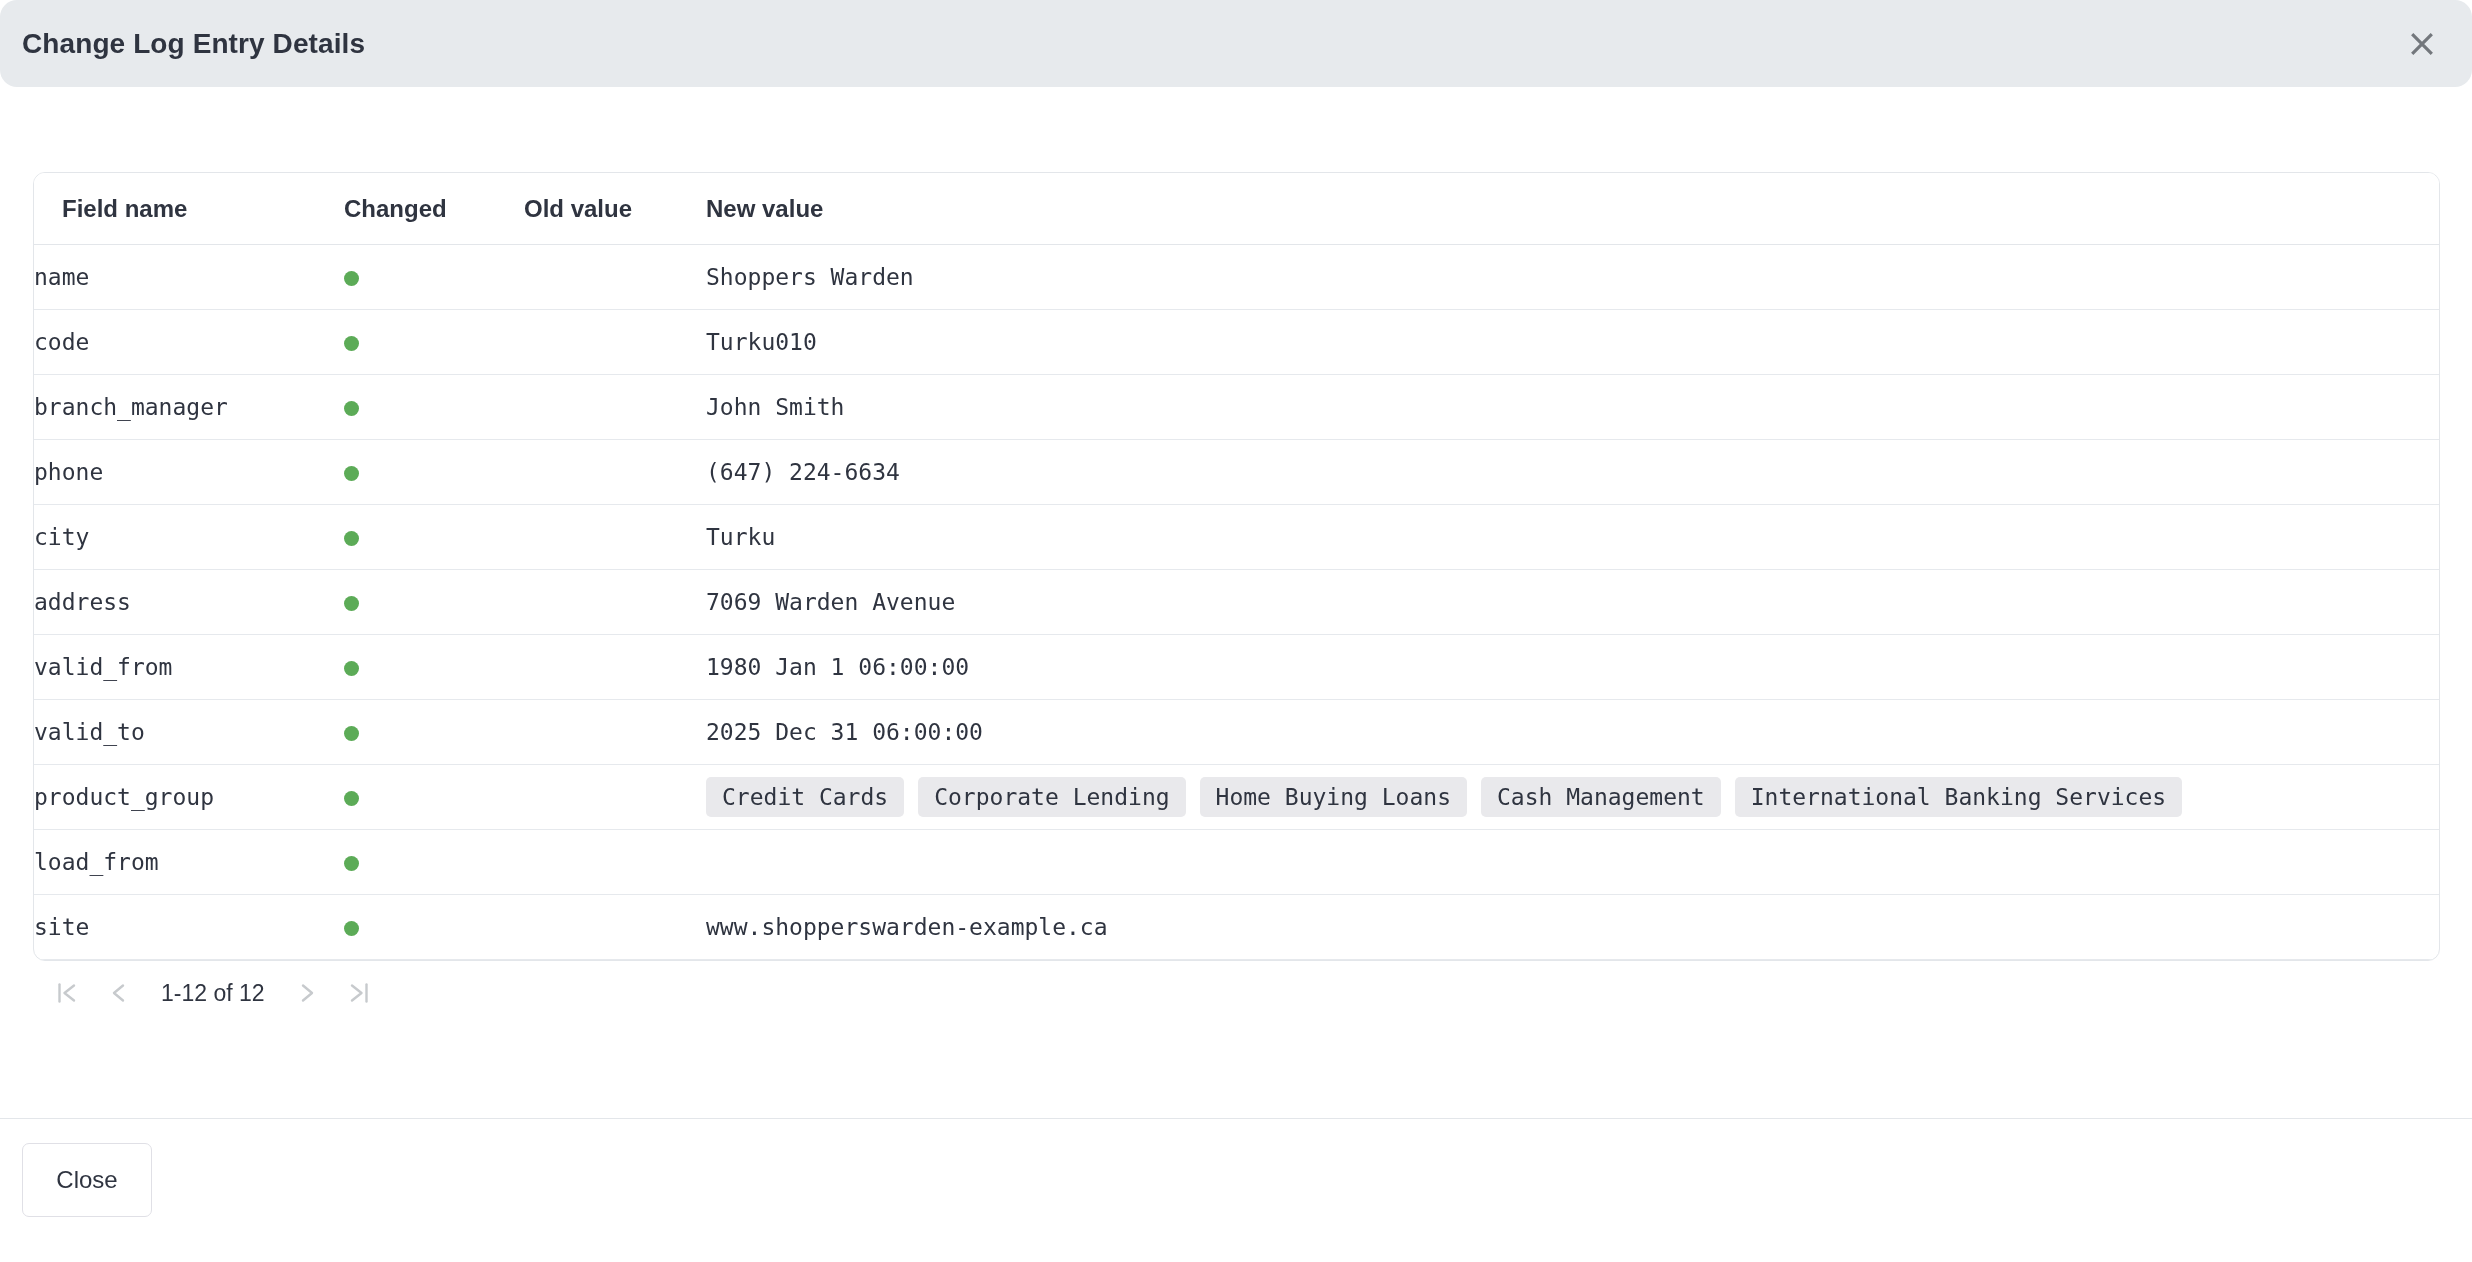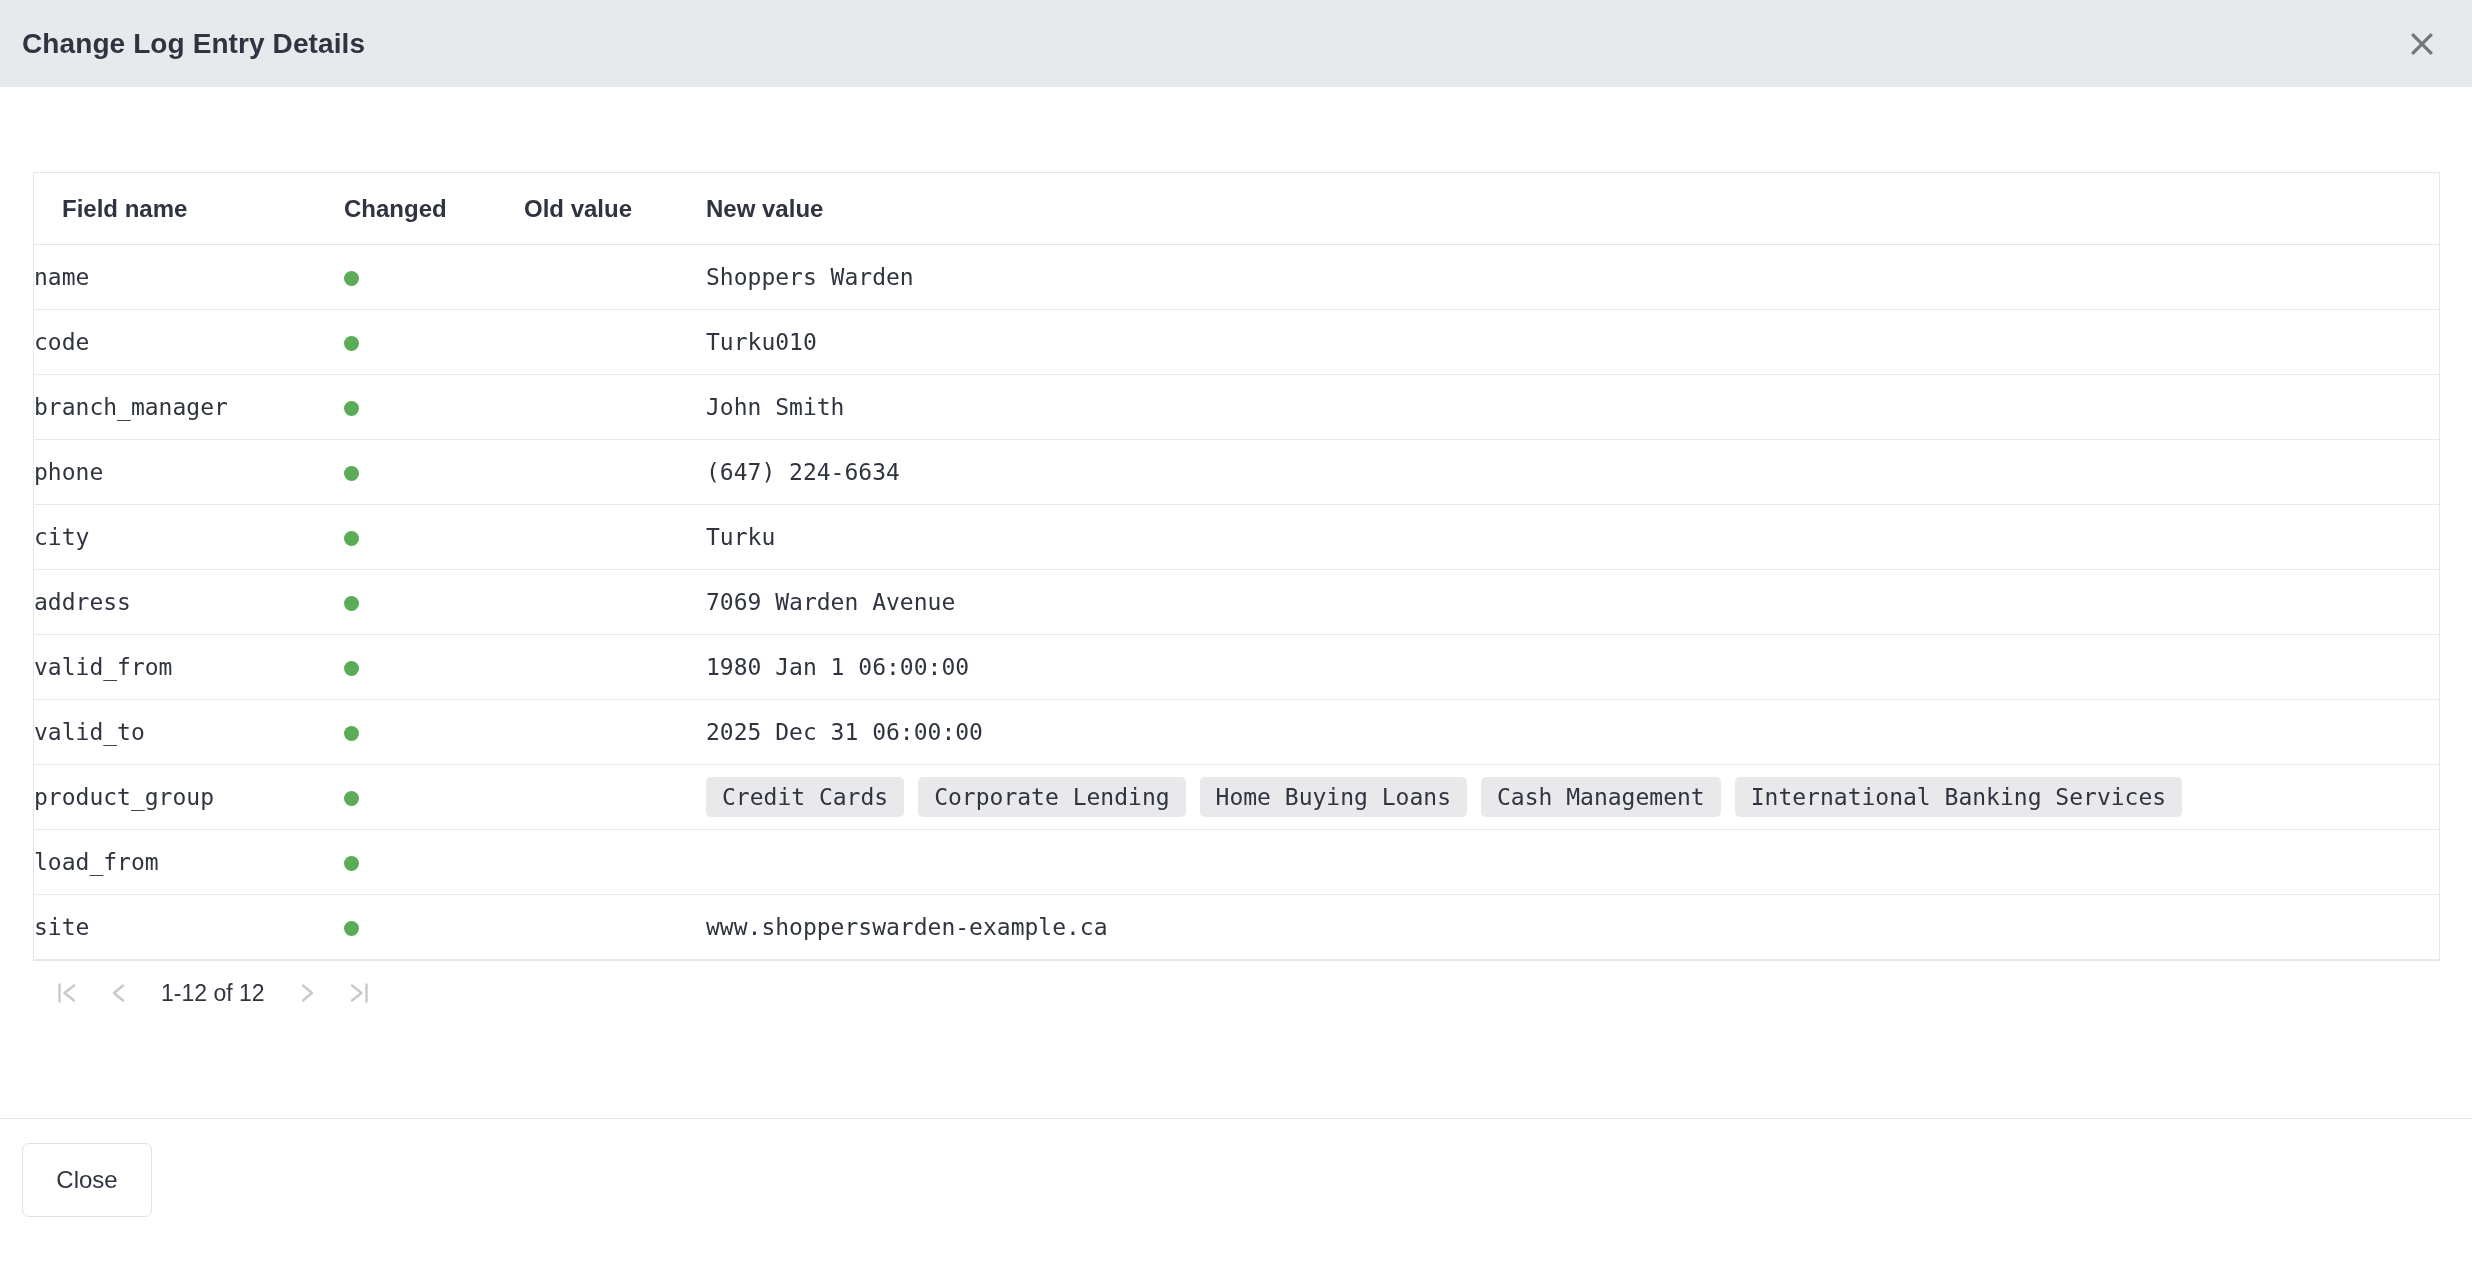--- a/index.html
+++ b/index.html
@@ -19,20 +19,21 @@
 
   
   .dialog-header {
     height: 87px;
     flex: 0 0 87px;
     background: #e7eaed;
     display: flex;
     align-items: center;
     justify-content: space-between;
     padding: 0 20px 0 22px;
+    border-radius: 17px;
   }
   .dialog-title {
     font-size: 28px;
     font-weight: 700;
     color: #2f3440;
     letter-spacing: 0.1px;
     white-space: nowrap;
   }
   .close-x {
     width: 44px; height: 44px;
@@ -45,21 +46,21 @@
 
   
   .dialog-body {
     flex: 1 1 auto;
     position: relative;
     padding: 85px 32px 0 33px;
   }
 
   .table-card {
     border: 1px solid #e3e6ea;
-    border-radius: 0;
+    border-radius: 12px;
     background: #ffffff;
     width: 2407px;
     overflow: hidden;
   }
 
   table.grid {
     width: 100%;
     border-collapse: collapse;
     table-layout: fixed;
   }

